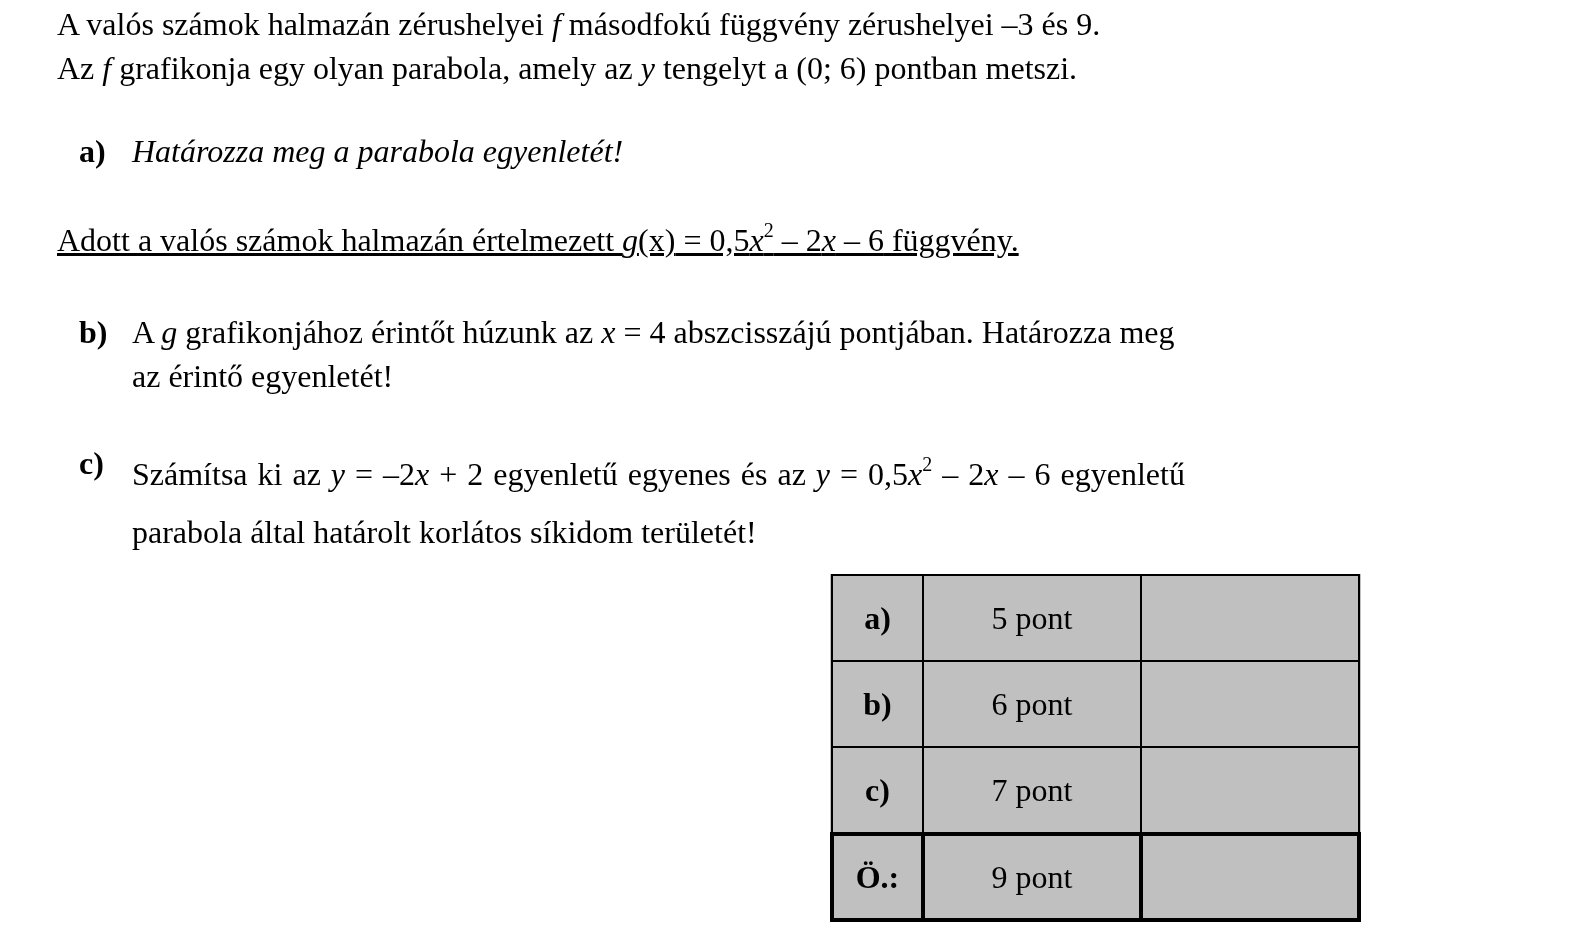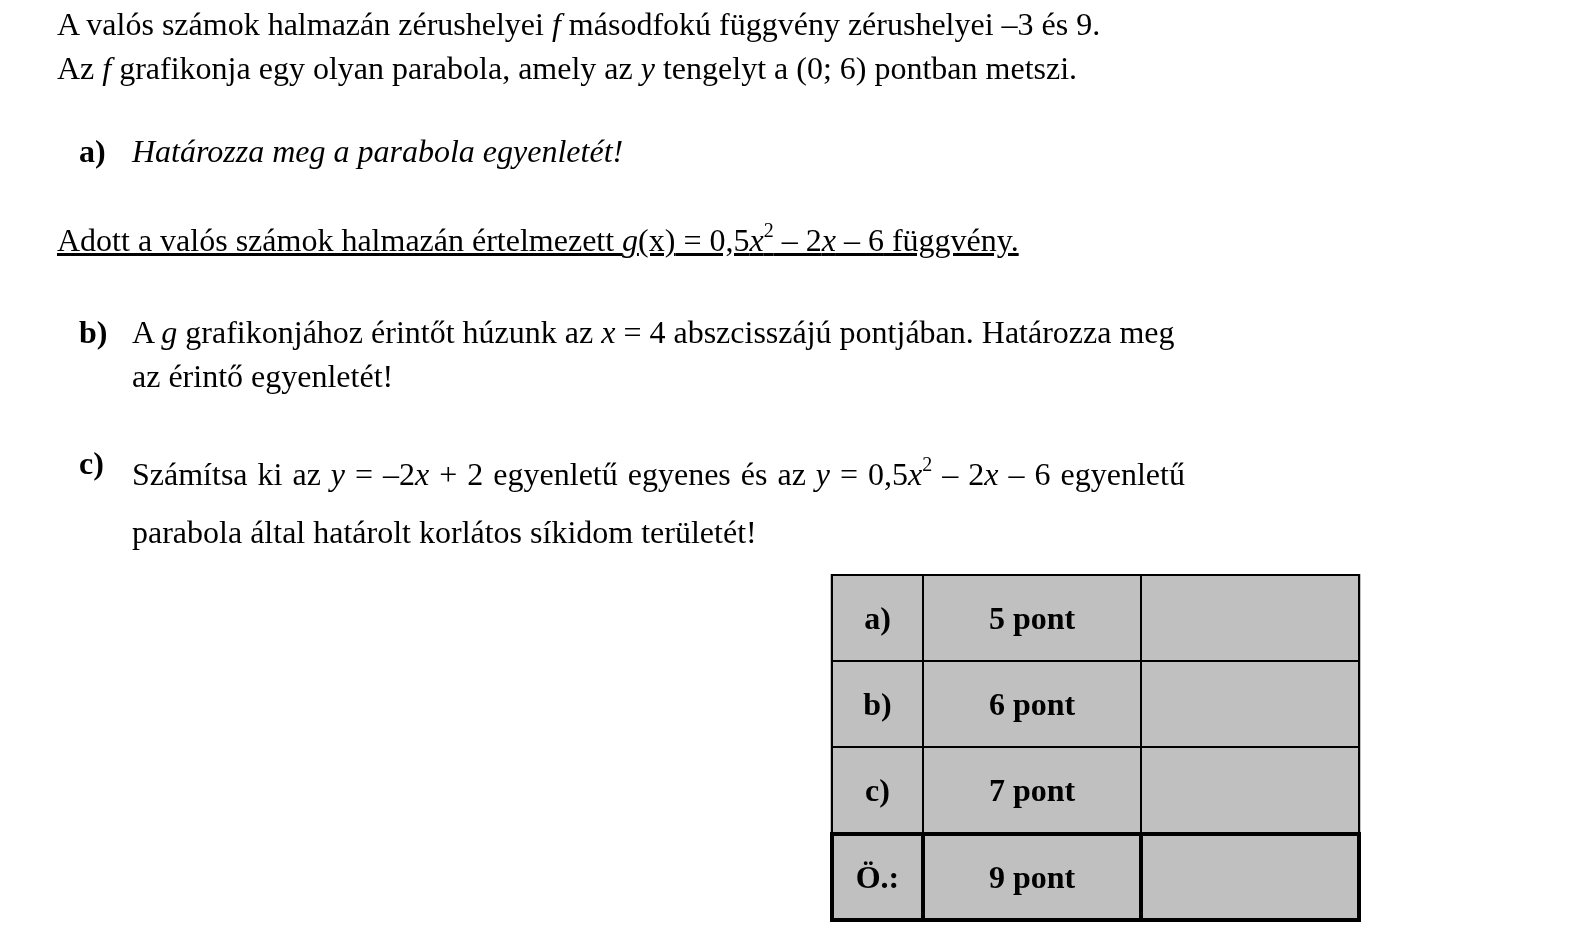--- a/index.html
+++ b/index.html
@@ -19,21 +19,20 @@
     border-collapse: collapse;
     background: #c0c0c0;
   }
   table.score td {
     border: 2px solid #000;
     height: 84px;
     padding: 0;
     text-align: center;
     vertical-align: middle;
     font-size: 32px;
-    font-weight: bold;
   }
   table.score td.c1 { width: 87px; font-weight: bold; }
   table.score td.c2 { width: 214px; }
   table.score td.c3 { width: 214px; }
   table.score tr.total td { border: 4px solid #000; height: 82px; }
 </style>
 </head>
 <body>
 
 <div class="line" style="left:57px; top:4px;">

